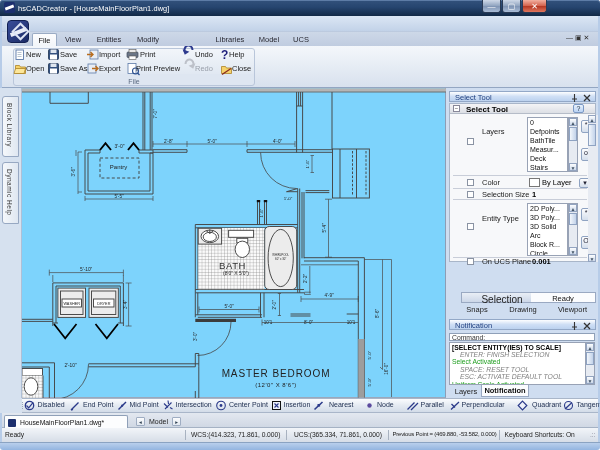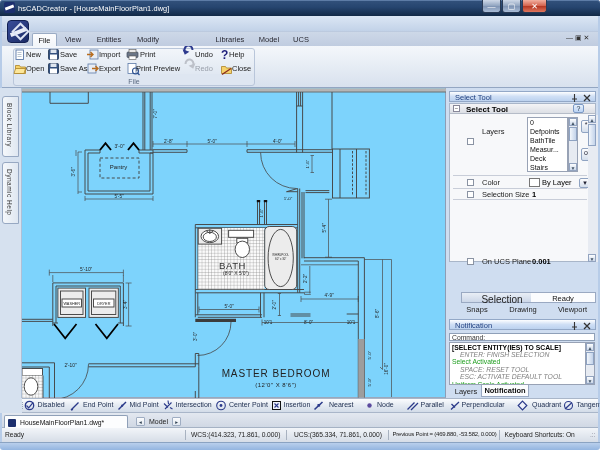--- a/index.html
+++ b/index.html
@@ -349,20 +349,32 @@
      <span class="cbx" style="top:3px;"></span>
           <span class="glabel" style="top:2.5px;">Color</span>
      <span style="position:absolute;left:76px;top:2px;width:11px;height:9px;background:#fff;border:1px solid #777;"></span>
      <span style="position:absolute;left:89px;top:2.5px;font-size:7.5px;">By Layer</span>
      <span class="sidebtn" style="top:2px;height:10px;width:12px;left:126px;">▾</span>
    </div>
    <div class="gridrow" style="top:85px;height:11px;">
      <span class="cbx" style="top:2px;"></span>
           <span class="glabel" style="top:1.5px;">Selection Size</span>
      <b style="position:absolute;left:79px;top:1.5px;font-size:7.5px;">1</b>
+   </div>
+   <div class="gridrow" style="top:96px;height:58px;">
+     <span class="cbx" style="top:23px;"></span>
+          <span class="glabel" style="top:14px;">Entity Type</span>
+     <div class="lbox" style="top:3px;height:53px;">2D Poly...<br>3D Poly...<br>3D Solid<br>Arc<br>Block R...<br>Circle</div>
+     <div class="lsb" style="top:3px;height:53px;">
+            <span class="sbarr" style="top:0;">▲</span>
+            <span class="sbthumb" style="top:9px;height:12px;"></span>
+            <span class="sbarr" style="bottom:0;">▼</span>
+          </div>
+     <span class="sidebtn" style="top:8px;height:13px;">*</span>
+     <span class="sidebtn" style="top:36px;height:13px;">O</span>
    </div>
    <div class="gridrow" style="top:152px;height:9px;border-bottom:none;">
      <span class="cbx" style="top:2px;"></span>
           <span class="glabel" style="top:1.5px;">On UCS Plane</span>
      <b style="position:absolute;left:79px;top:1.5px;font-size:7.5px;">0.001</b>
    </div>
    <div id="pgsb">
           <span class="sbarr" style="top:0;">▲</span>
           <span class="sbthumb" style="top:9px;height:22px;"></span>
           <span class="sbarr" style="bottom:0;">▼</span>

